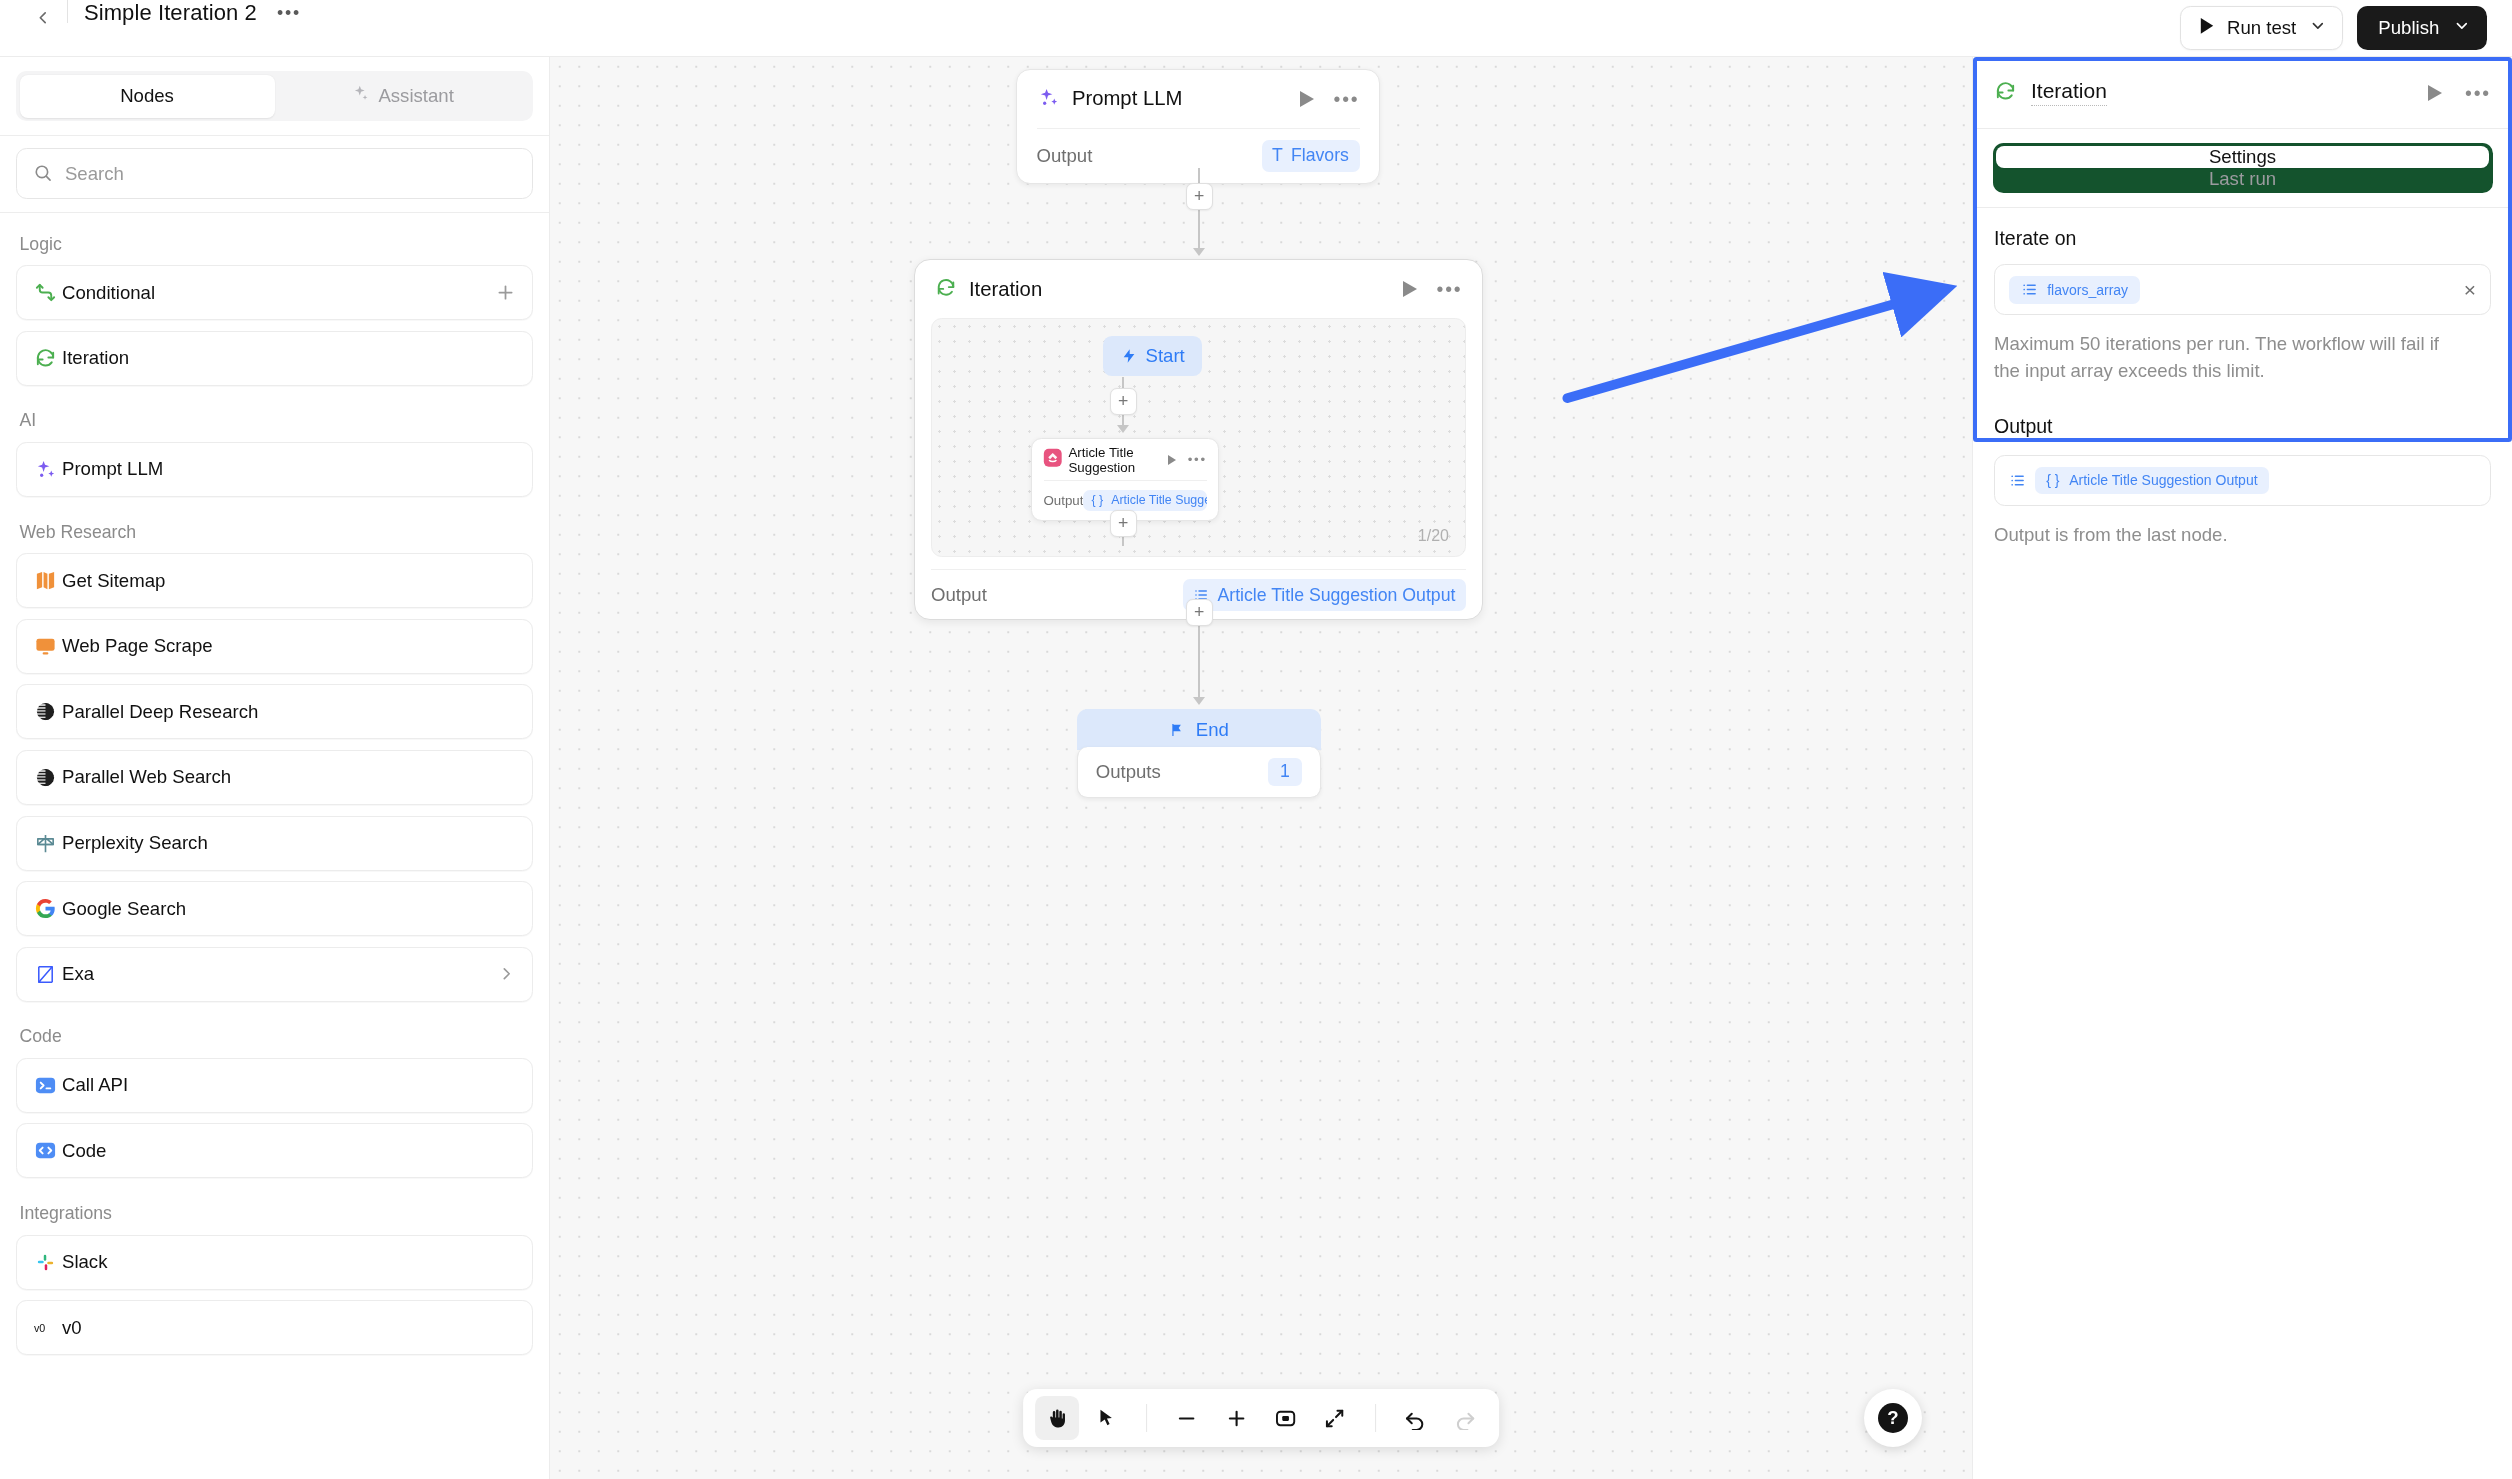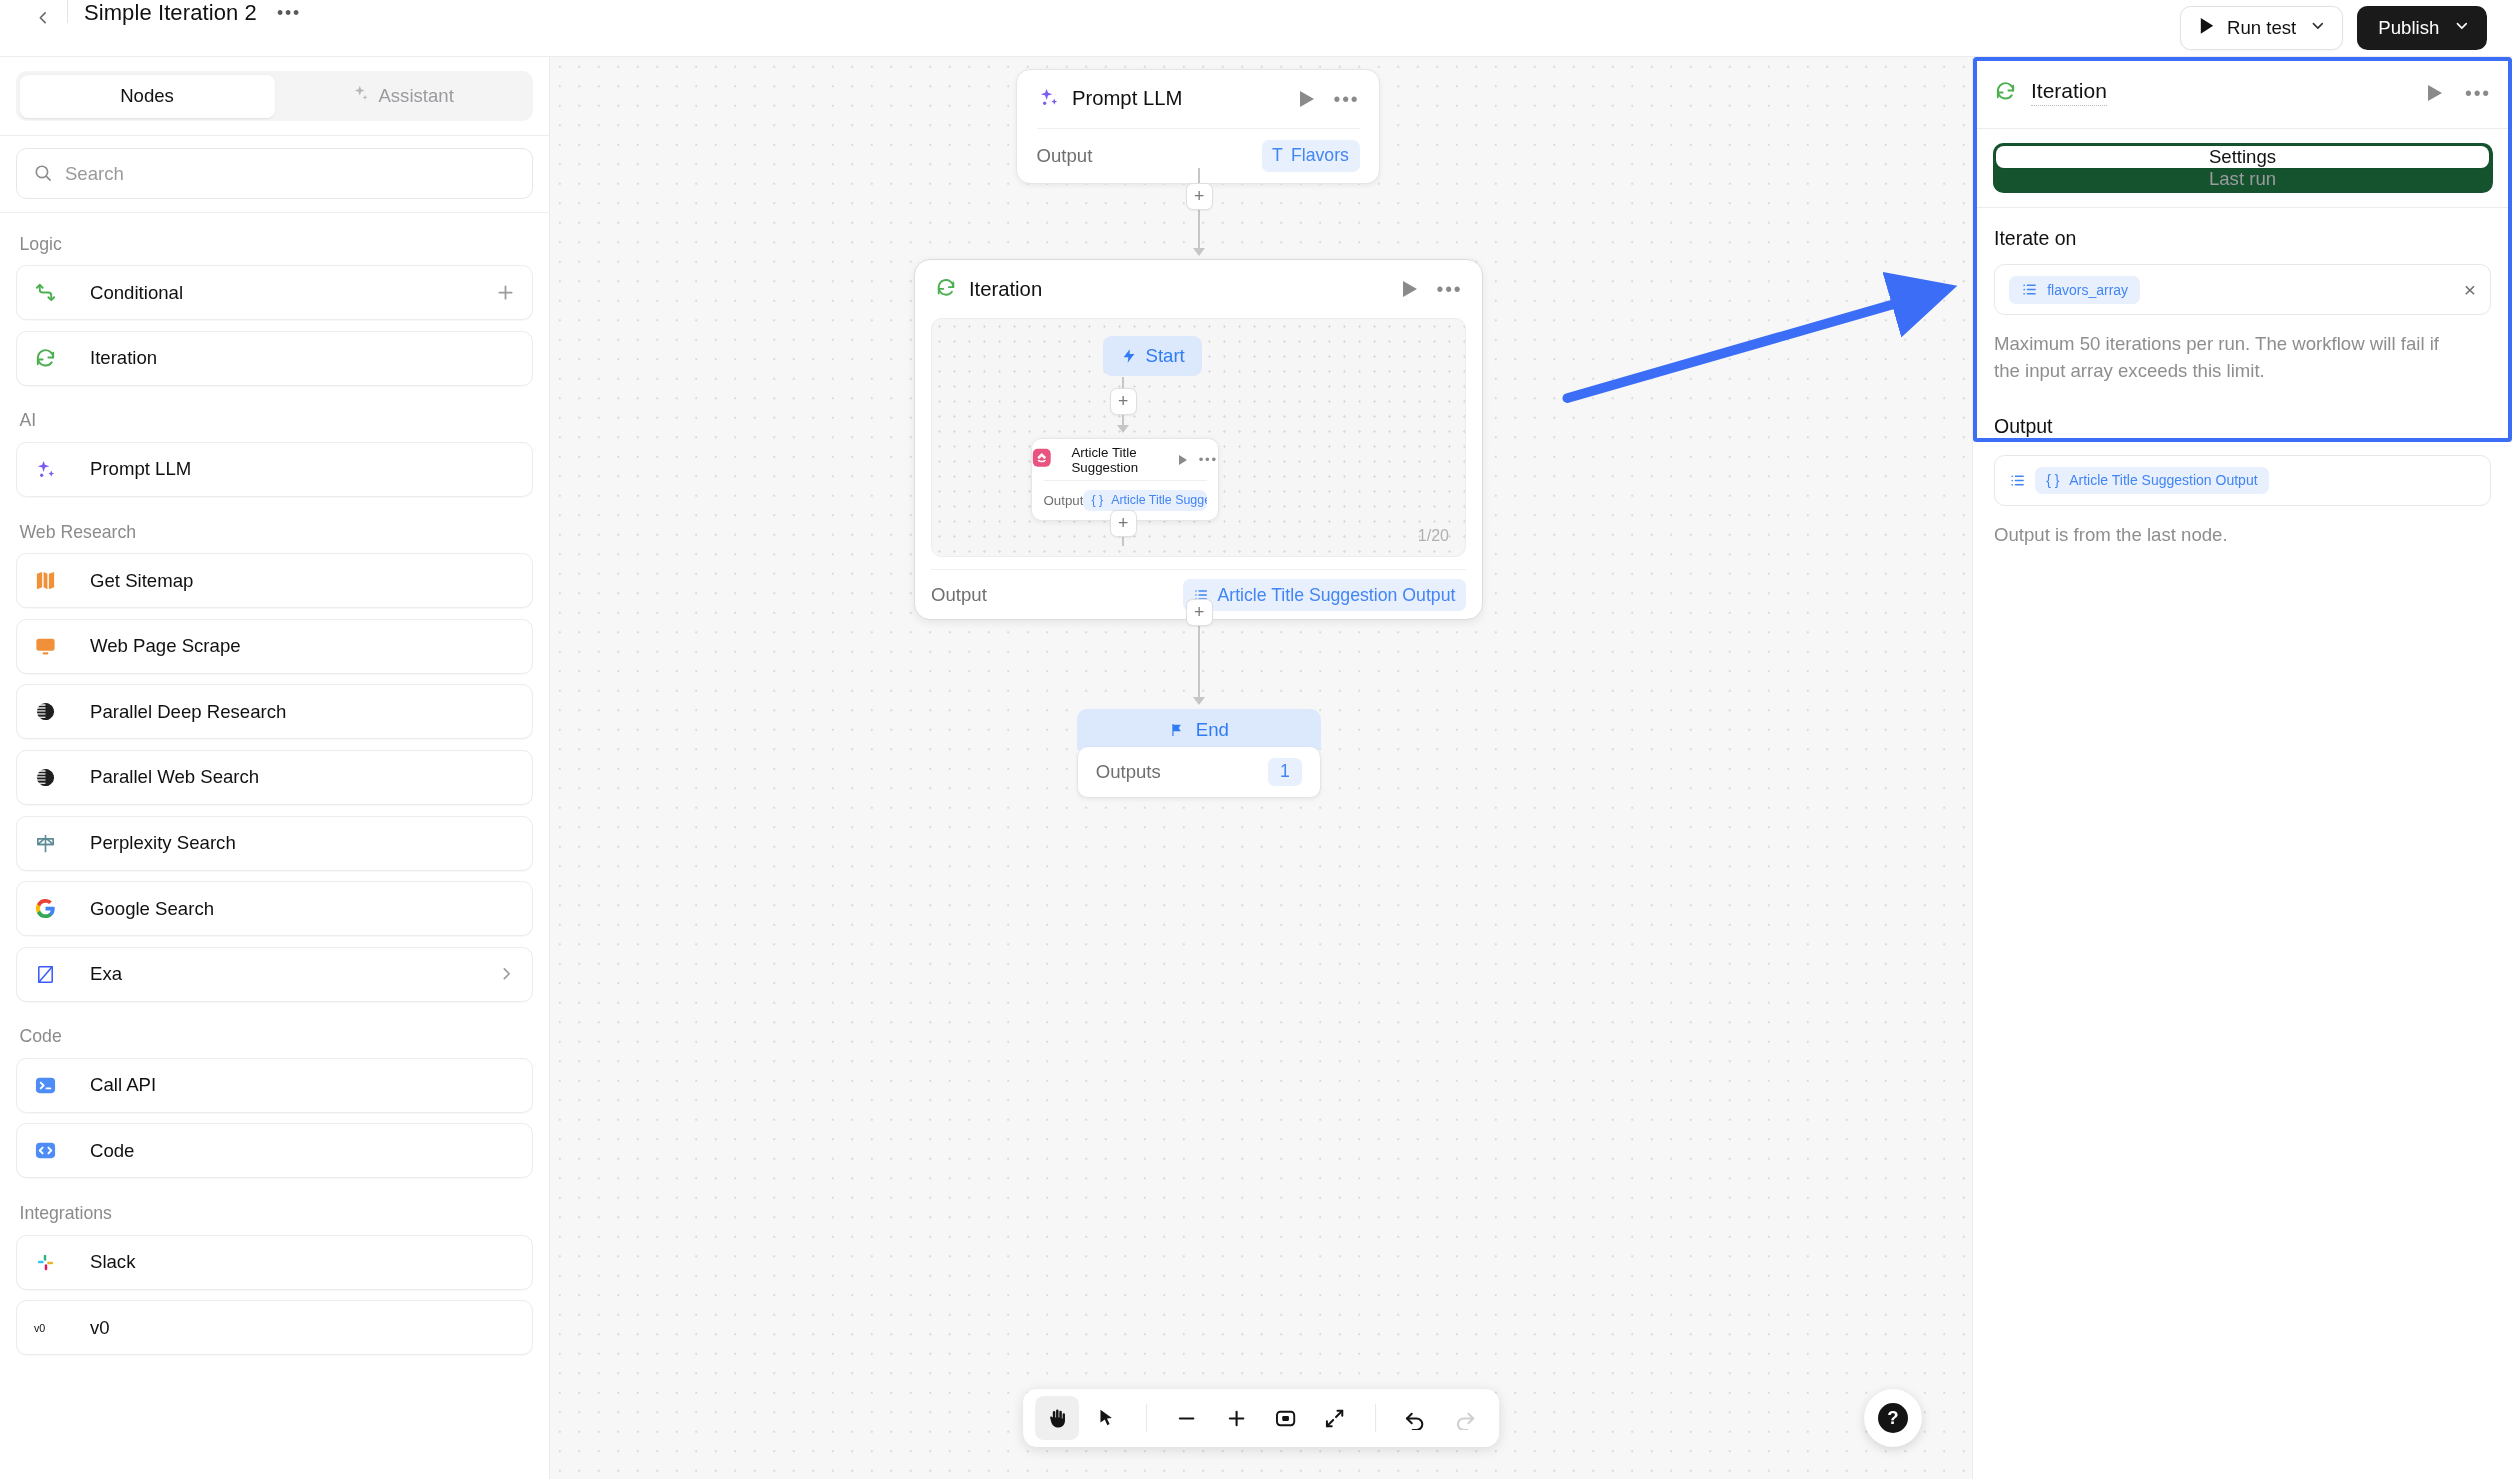--- a/index.html
+++ b/index.html
@@ -72,21 +72,21 @@
   }
   .search-input {
     border: none; outline: none; font-size: 18.6px; color: #222; width: 100%;
     font-family: "Liberation Sans", sans-serif; background: transparent;
   }
   .search-input::placeholder { color: #9a9a9a; }
   .nodes-scroll { flex: 1; overflow: hidden; padding: 7px 16px 0 16px; }
   .group-label { font-size: 17.7px; color: #8b8b8b; padding: 14px 3.5px 10.6px 3.5px; }
   .node-item {
     height: 55px; border: 0.9px solid #ececec; border-radius: 10.6px; background: #fff;
-    display: flex; align-items: center; gap: 32px; padding: 0 16px;
+    display: flex; align-items: center; gap: 4px; padding: 0 16px;
     margin-bottom: 10.6px; cursor: pointer;
     box-shadow: 0 0.9px 0.9px rgba(0,0,0,.03);
   }
   .node-label { font-size: 18.6px; color: #111; }
   .node-trailing { margin-left: auto; color: #9a9a9a; display: flex; align-items: center; }
   .ni-icon { width: 25px; height: 25px; display: flex; align-items: center; justify-content: center; flex: 0 0 25px; }
 
   
   .canvas {
     flex: 1; position: relative; overflow: hidden;
@@ -556,21 +556,21 @@
                 <polygon points="13,2 4,14 11,14 10,22 20,9 13,9"></polygon>
               </svg>
             <span>Start</span>
           </div>
 
           <div class="edge" style="left:190px; top:58px; height:51px;"></div>
           <div class="edge-arrow" style="left:185px; top:106px;"></div>
           <div class="plus-btn" style="left:178px; top:69px;">+</div>
 
           <div class="node-card" style="left:99px; top:119px; width:188px; border-radius:10.6px;">
-            <div class="card-head" style="height:41px; padding:0 0; gap:20px;">
+            <div class="card-head" style="height:41px; padding:0 11px; gap:6px;">
               <span>
                 <svg width="19.5" height="19.5" viewBox="0 0 24 24">
                     <rect x="1" y="1" width="22" height="22" rx="6" fill="#e8537f"></rect>
                     <path d="M12 6l5.5 5.5-2.2 2.2L12 10.4l-3.3 3.3L6.5 11.5z" fill="#fff" opacity=".95"></path>
                     <path d="M8 15.5c1.4 1.6 6.6 1.6 8 0" stroke="#fff" stroke-width="1.8" fill="none" stroke-linecap="round"></path>
                   </svg>
               </span>
               <span class="card-title" style="font-size:13.3px;">Article Title Suggestion</span>
               <span class="card-actions" style="gap:11.5px;">
                 <span style="width:0;height:0;border-left:8.8px solid #8a8a8a;border-top:5.3px solid transparent;border-bottom:5.3px solid transparent;"></span>

